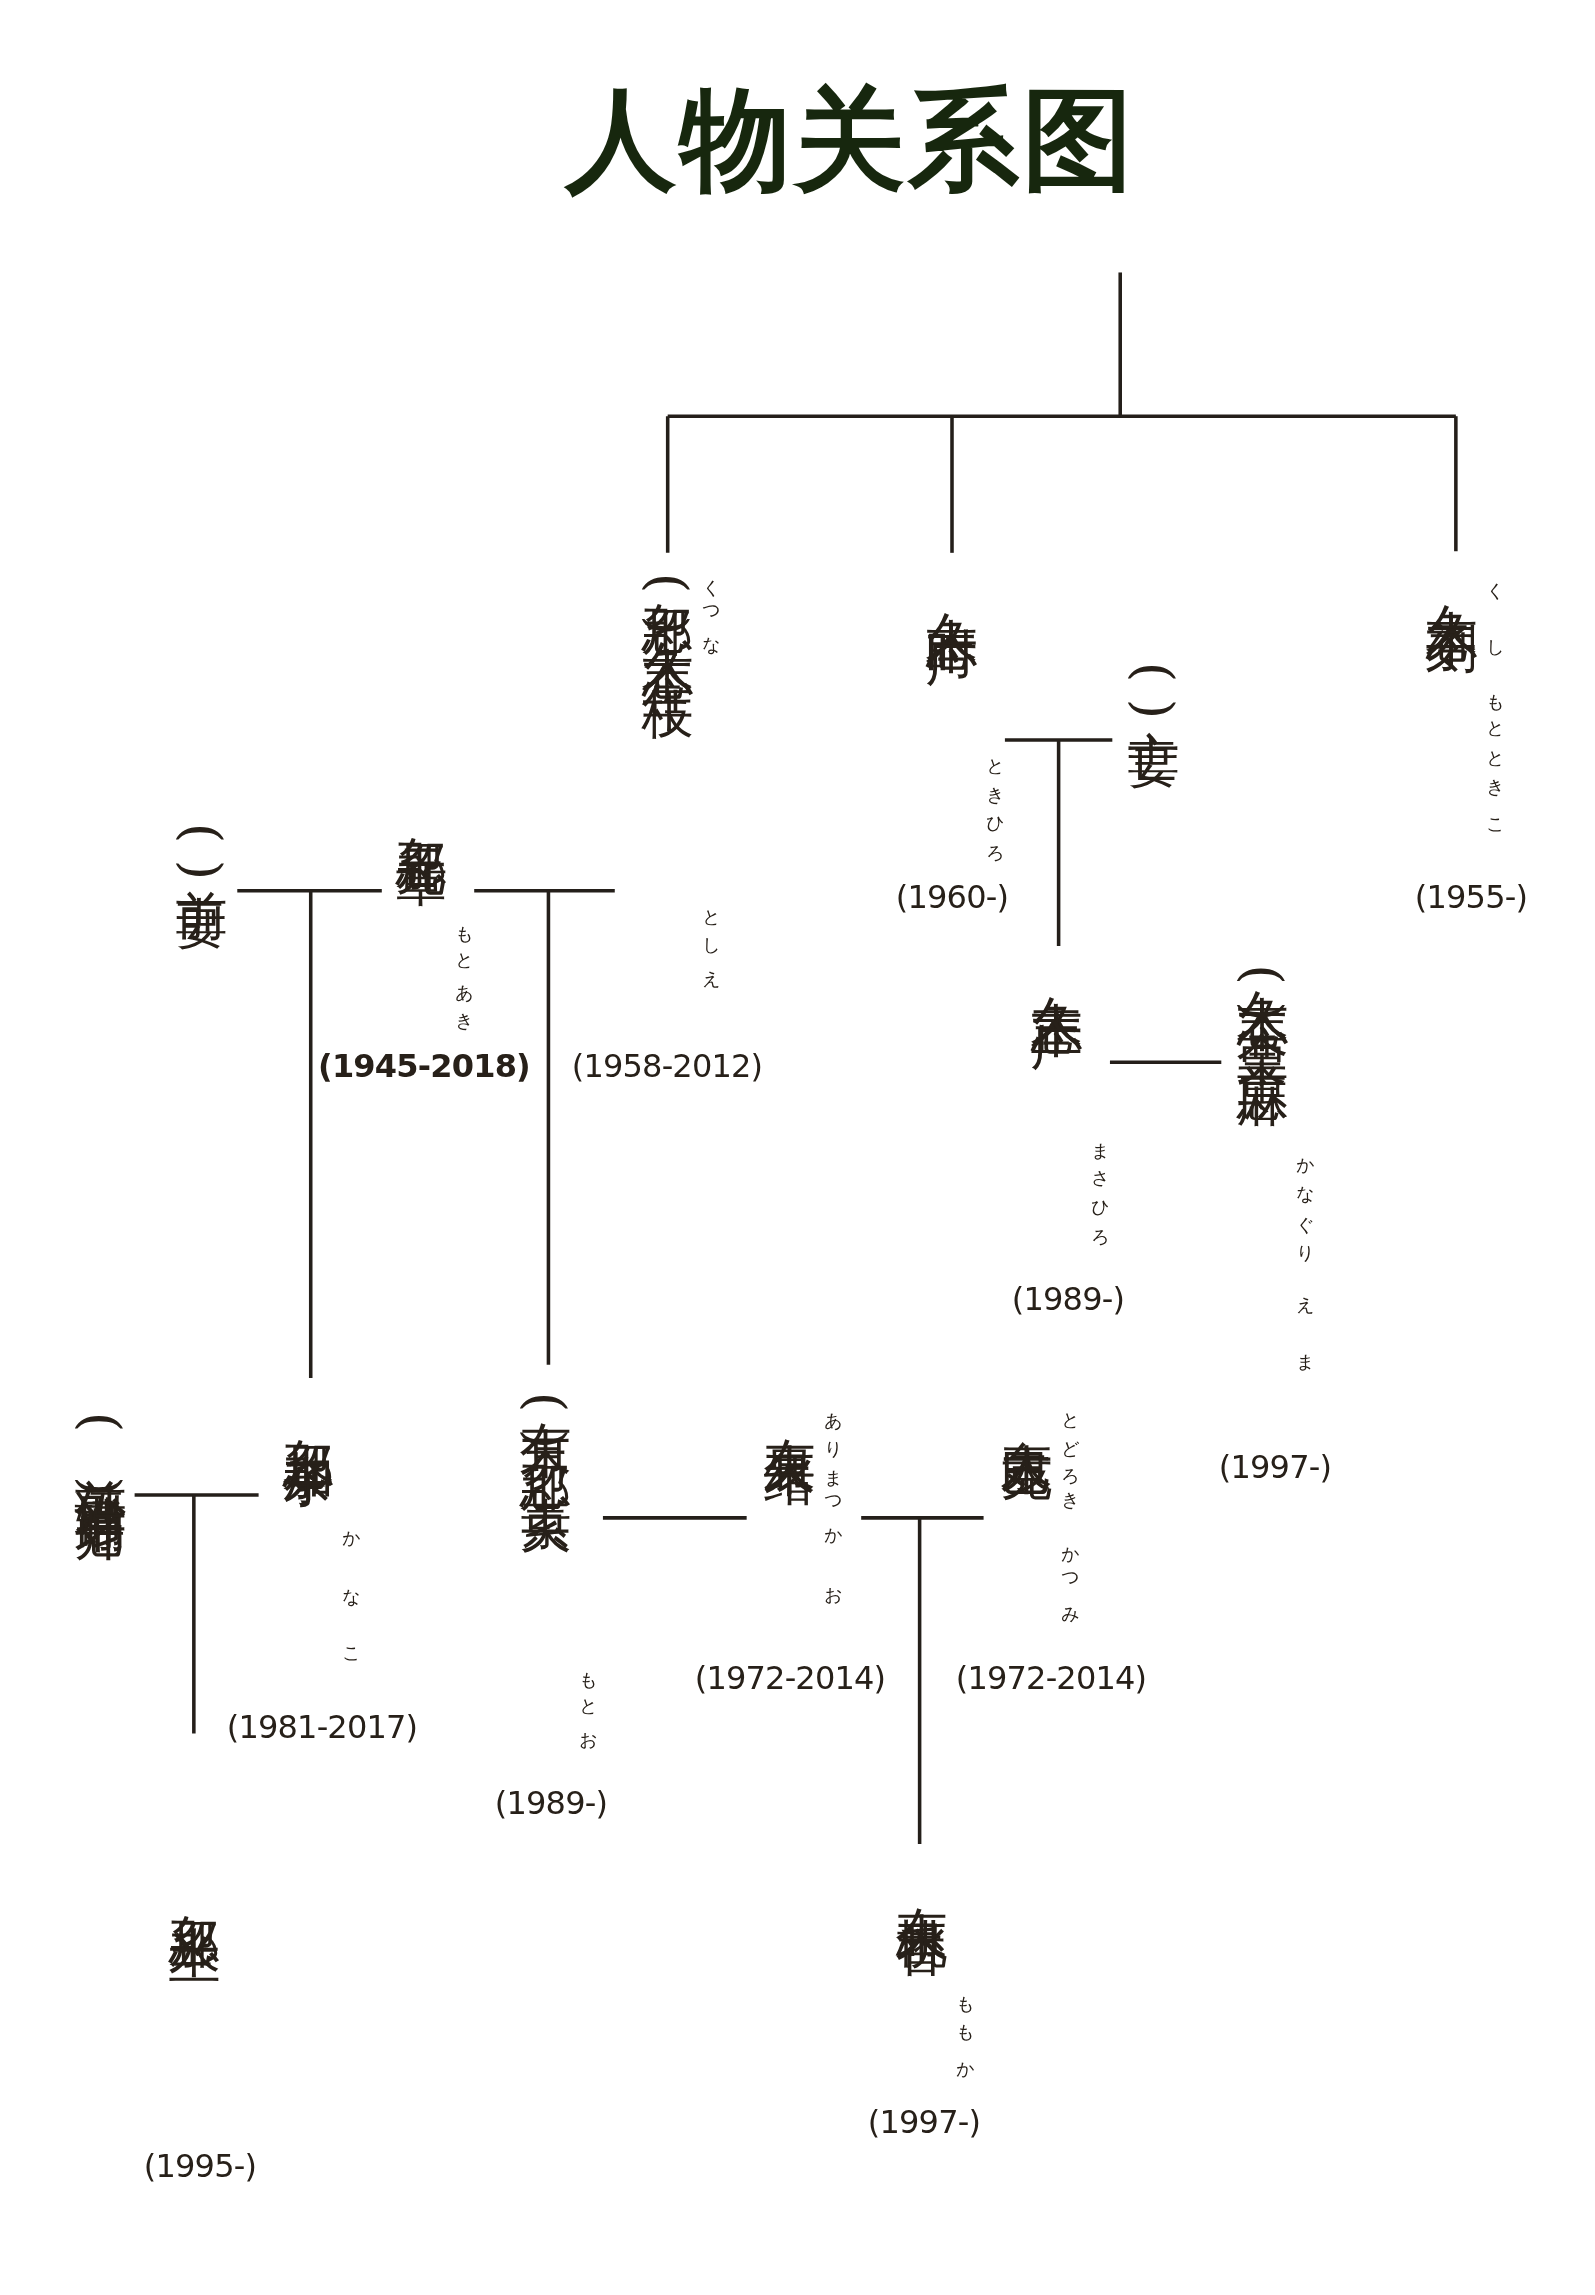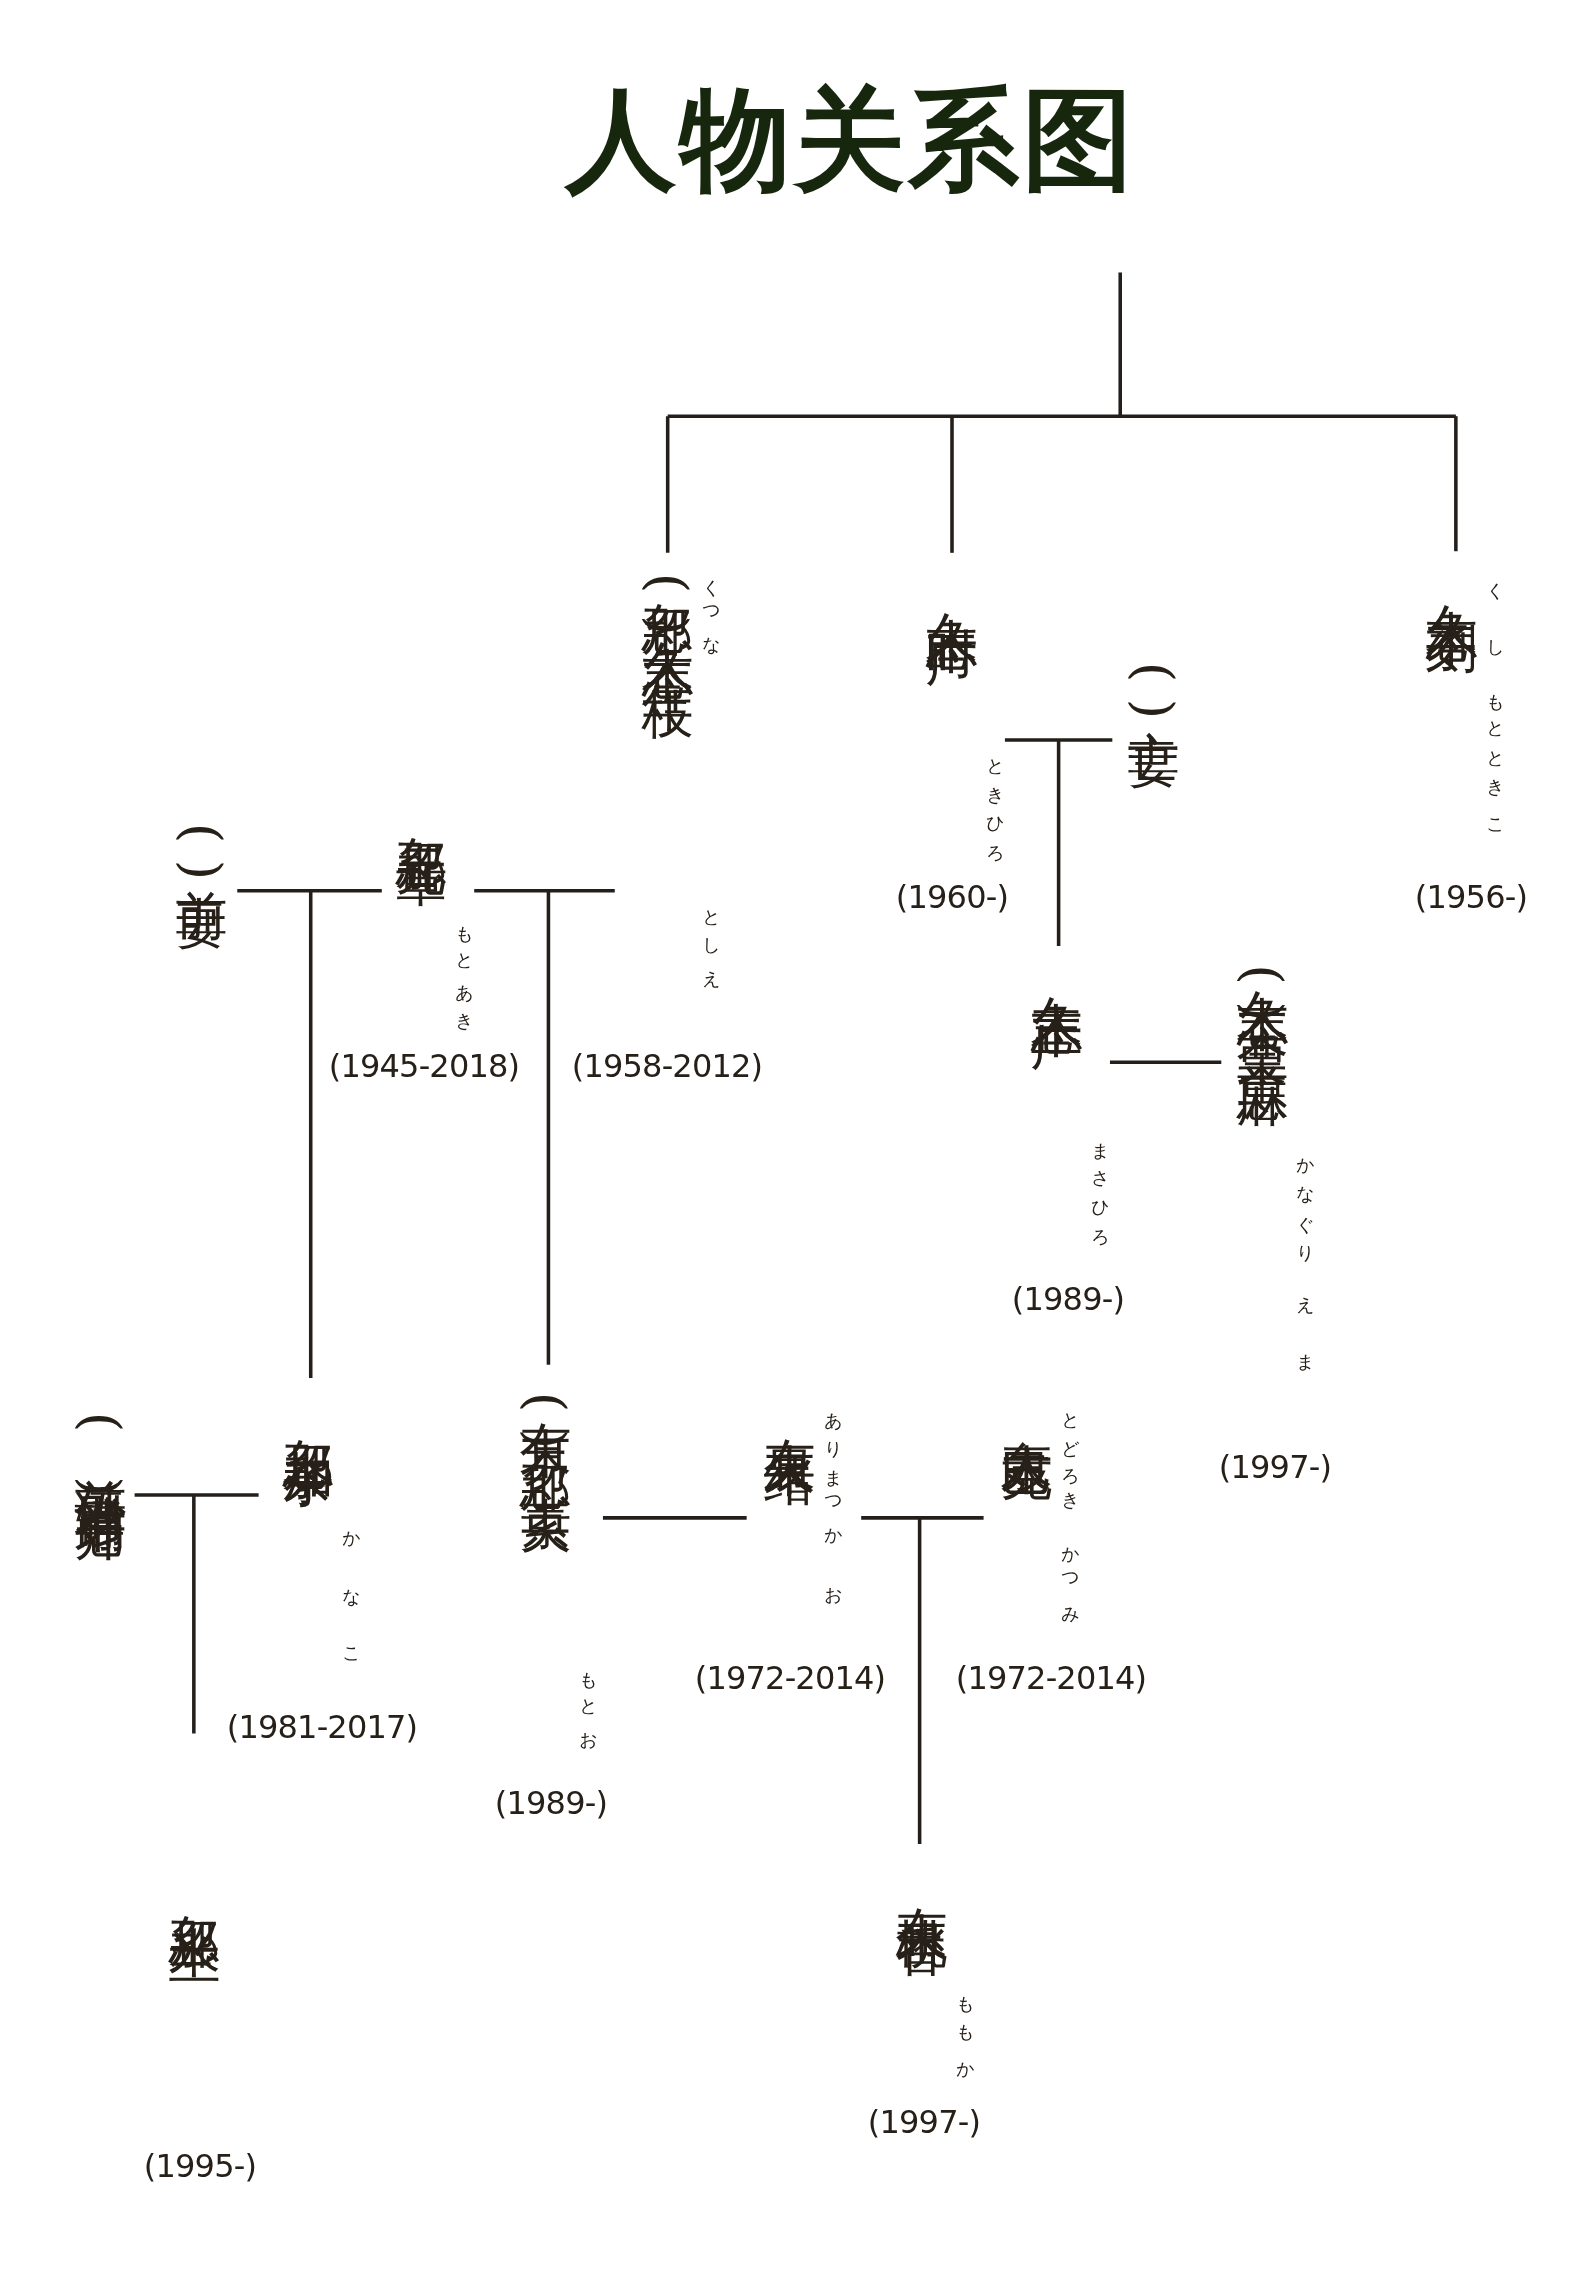--- a/index.html
+++ b/index.html
@@ -92,30 +92,30 @@
         <div class="furi" style="left: 985px; top: 804px;">ひろ</div>
         <div class="years" style="left: 952px; top: 878px; text-align: right;">(1960-)</div>
       </div>
       <div>
         <div class="pname" style="left: 1423px; top: 562px;">久志本刻子</div>
         <div class="furi" style="left: 1485px; top: 570px;">く</div>
         <div class="furi" style="left: 1485px; top: 627px;">し</div>
         <div class="furi" style="left: 1485px; top: 681px;">もと</div>
         <div class="furi" style="left: 1485px; top: 738px;">とき</div>
         <div class="furi" style="left: 1485px; top: 806px;">こ</div>
-        <div class="years" style="left: 1471px; top: 878px;">(1956-)</div>
+        <div class="years" style="left: 1471px; top: 878px;">(1955-)</div>
       </div>
       <div>
         <div class="pname" style="left: 1125px; top: 662px;">(亡妻)</div>
       </div>
       <div>
         <div class="pname" style="left: 393px; top: 796px;">忽那元章</div>
         <div class="furi" style="left: 454px; top: 913px;">もと</div>
         <div class="furi" style="left: 454px; top: 972px;">あき</div>
-        <div class="years" style="left: 424px; top: 1047px;">(1945-2018)</div>
+        <div class="years" style="left: 424px; top: 1047px; font-weight: bold;">(1945-2018)</div>
       </div>
       <div>
         <div class="pname" style="left: 173px; top: 823px;">(前妻)</div>
       </div>
       <div>
         <div class="pname" style="left: 1028px; top: 954px;">久志本正广</div>
         <div class="furi" style="left: 1090px; top: 1130px;">まさ</div>
         <div class="furi" style="left: 1090px; top: 1188px;">ひろ</div>
         <div class="years" style="left: 1068px; top: 1280px;">(1989-)</div>
       </div>

